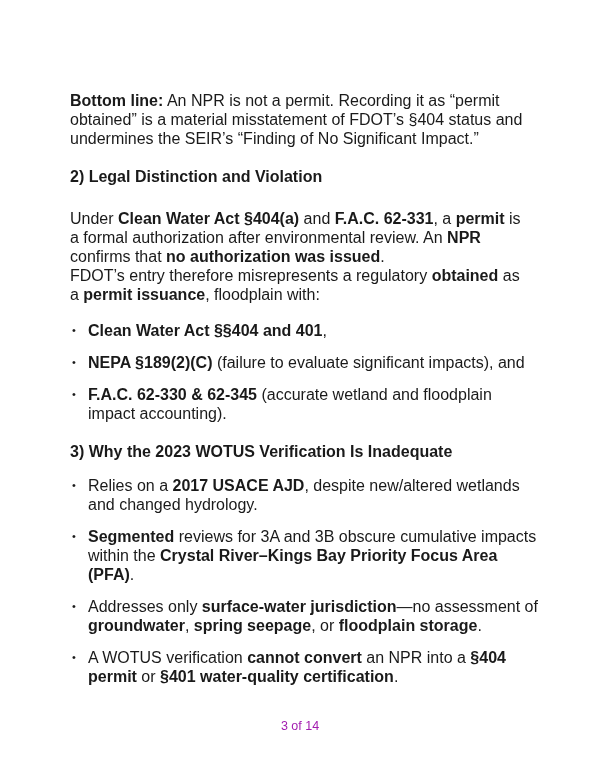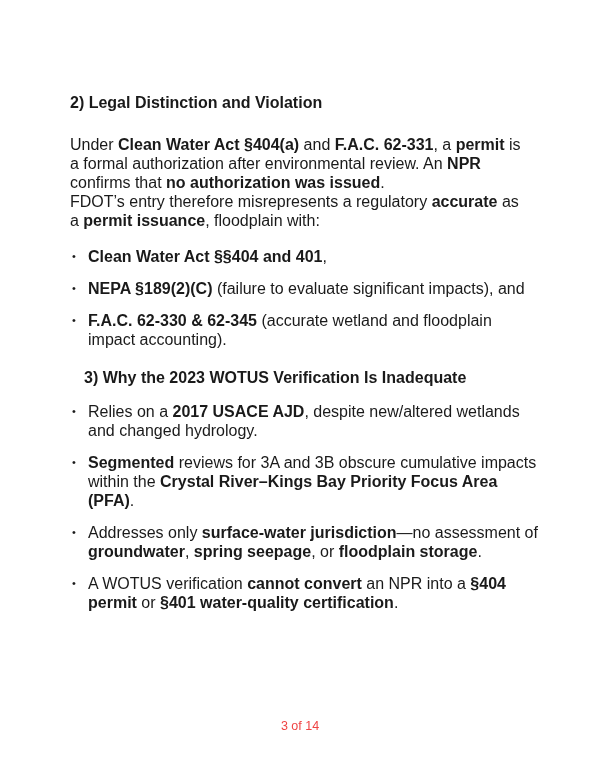--- a/index.html
+++ b/index.html
@@ -35,21 +35,21 @@
   .para.tight {
   }
   .heading {
     font-size: 16px;
     line-height: 23px;
     font-weight: bold;
     margin: 0 0 21px 0;
     white-space: pre-wrap;
   }
   .heading.second {
-    margin: 17px 0 13px 14px;
+    margin: 17px 0 13px 0;
   }
   .bullets {
     list-style: none;
     margin: 0;
     padding: 0;
   }
   .bullets li {
     position: relative;
     padding-left: 18px;
     margin: 0 0 13px 0;
@@ -64,36 +64,39 @@
   }
   b { font-weight: bold; }
   .page-footer {
     position: absolute;
     left: 0;
     top: 719px;
     width: 100%;
     text-align: center;
     font-size: 12.5px;
     line-height: 15px;
-    color: #ef4444;
+    color: #a21caf;
   }
 </style>
 </head>
 <body>
 
 <div class="page">
   <main class="doc">
 
+    <p class="para"><b>Bottom line:</b><span> An NPR is not a permit. Recording it as “permit
+obtained” is a material misstatement of FDOT’s §404 status and
+undermines the SEIR’s “Finding of No Significant Impact.”</span></p>
 
     <h2 class="heading">2) Legal Distinction and Violation</h2>
 
     <p class="para tight"><span>Under </span><b>Clean Water Act §404(a)</b><span> and </span><b>F.A.C. 62-331</b><span>, a </span><b>permit</b><span> is
 a formal authorization after environmental review. An </span><b>NPR</b><span>
 confirms that </span><b>no authorization was issued</b><span>.
-FDOT’s entry therefore misrepresents a regulatory </span><b>accurate</b><span> as
+FDOT’s entry therefore misrepresents a regulatory </span><b>obtained</b><span> as
 a </span><b>permit issuance</b><span>, floodplain with:</span></p>
 
     <ul class="bullets">
       <li><span class="dot">•</span><b>Clean Water Act §§404 and 401</b><span>,</span></li>
       <li><span class="dot">•</span><b>NEPA §189(2)(C)</b><span> (failure to evaluate significant impacts), and</span></li>
       <li><span class="dot">•</span><b>F.A.C. 62-330 &amp; 62-345</b><span> (accurate wetland and floodplain
 impact accounting).</span></li>
     </ul>
 
     <h2 class="heading second">3) Why the 2023 WOTUS Verification Is Inadequate</h2>

